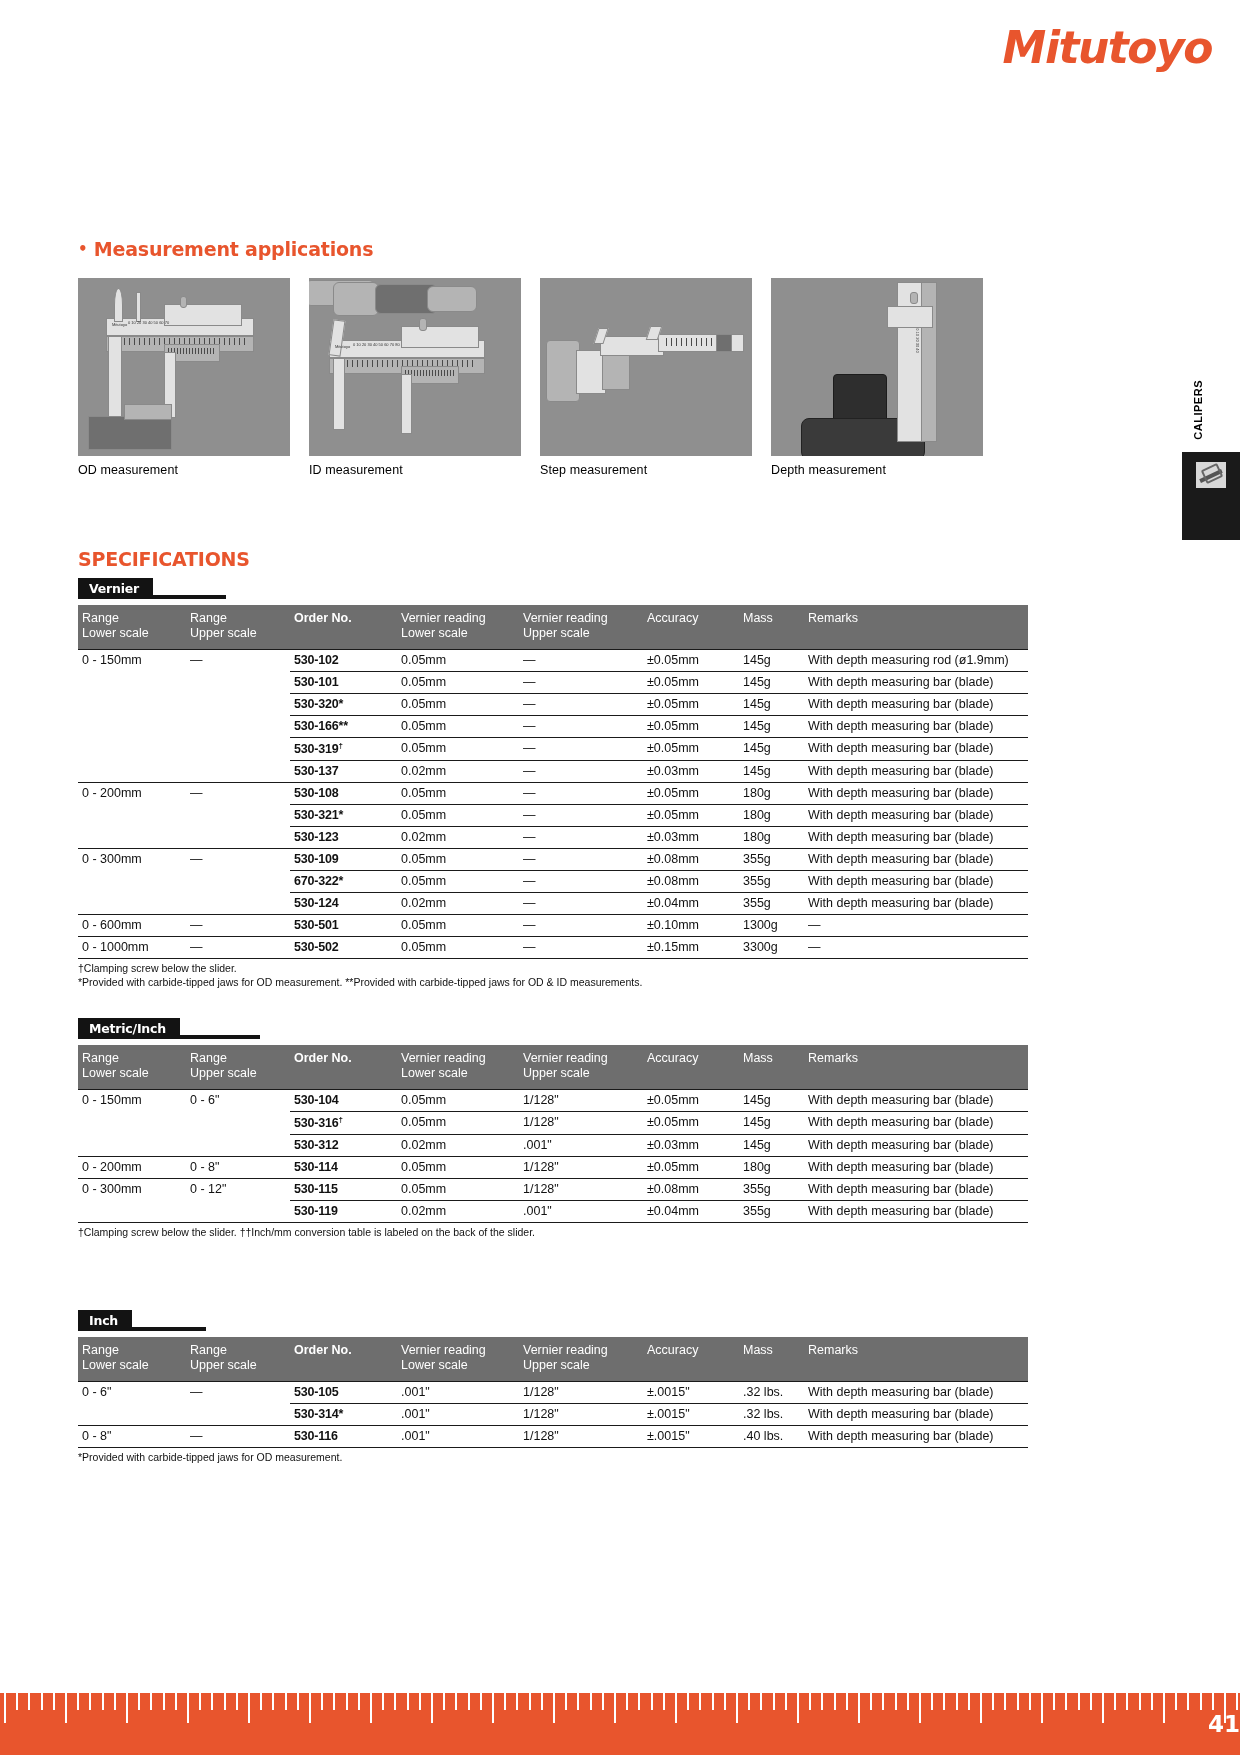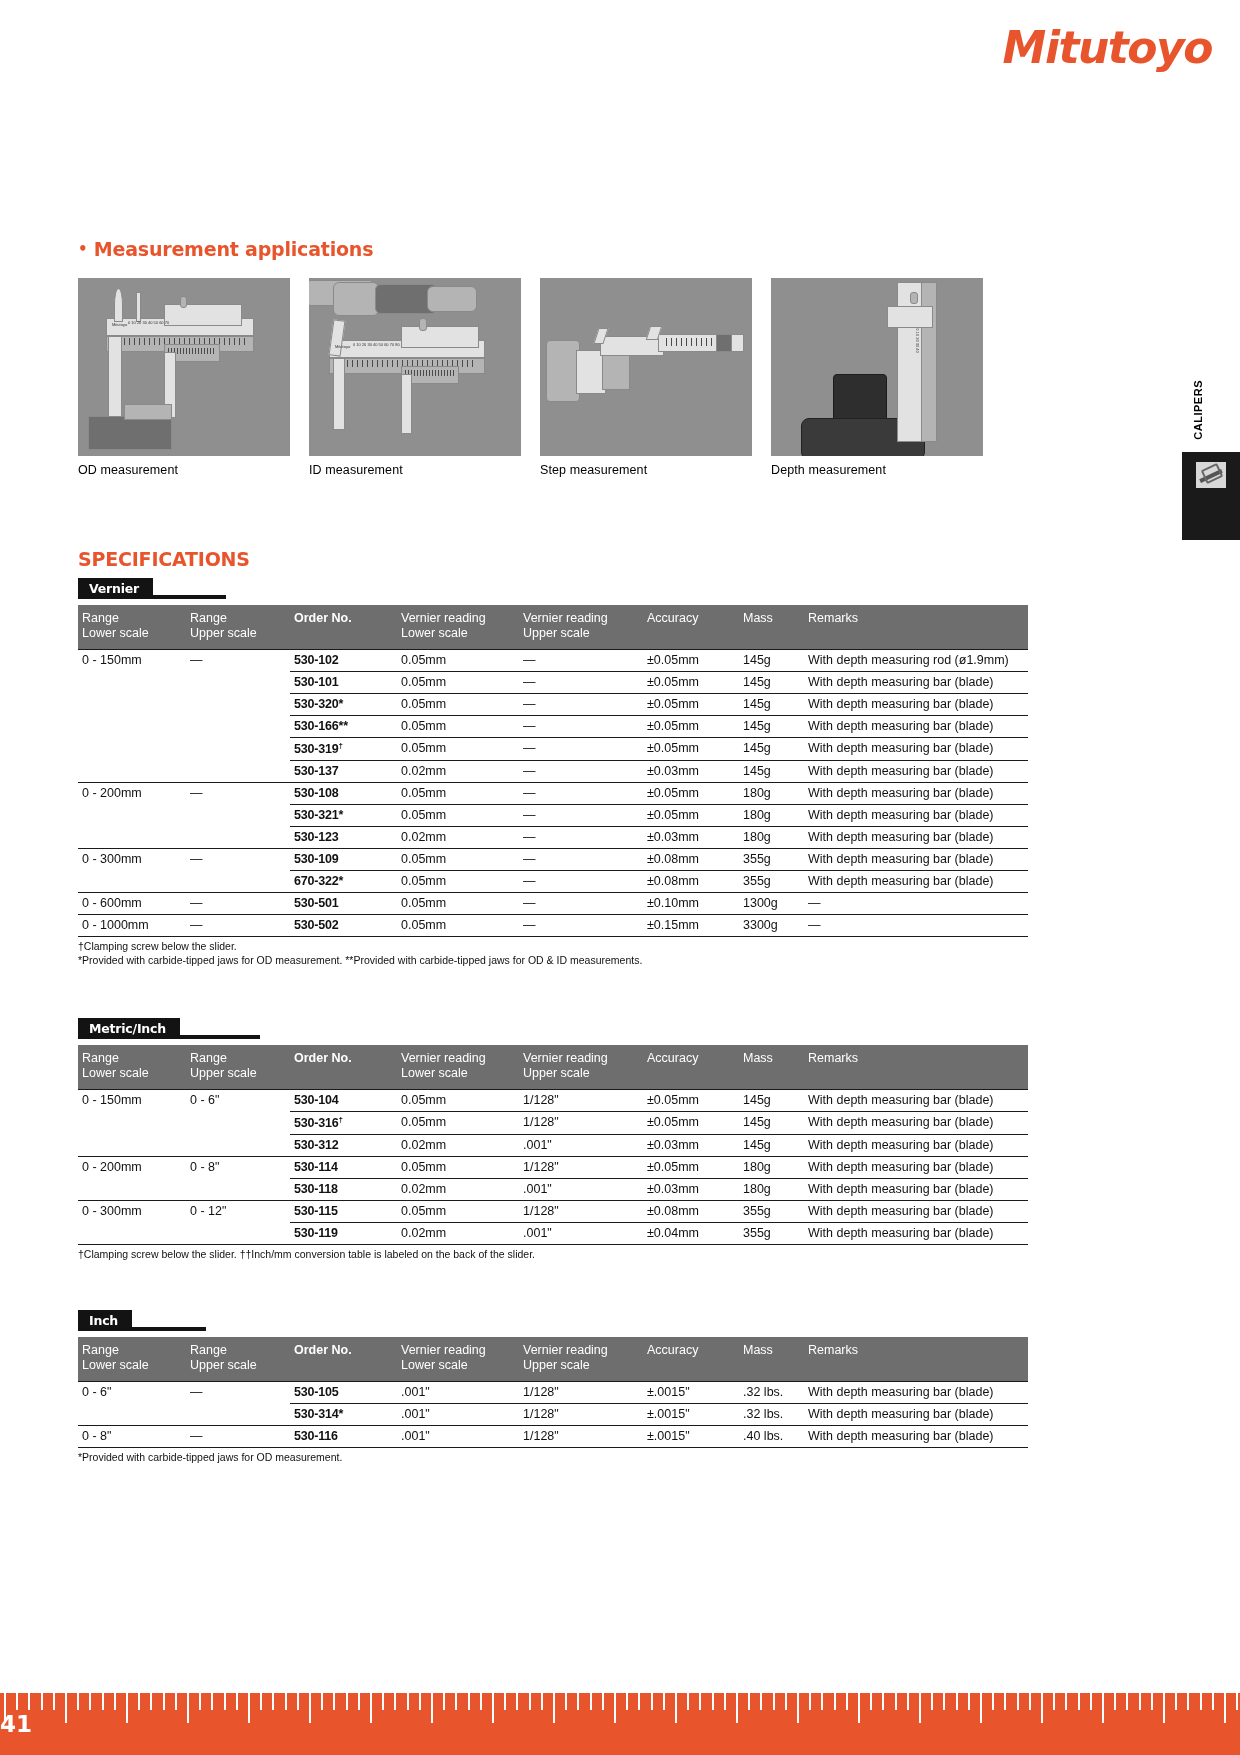--- a/index.html
+++ b/index.html
@@ -243,21 +243,21 @@
   .ftick {
     position: absolute;
     top: 0;
     width: 2px;
     background: #ffffff;
   }
   .page-num {
     position: absolute;
     left: 0; right: 0;
     top: 18px;
-    text-align: left;
+    text-align: right;
     color: #ffffff;
     font-size: 23px;
     font-weight: bold;
     font-family: "DejaVu Sans", sans-serif;
   }
 </style>
 </head>
 <body>
 
 <div class="brand-logo">Mitutoyo</div>
@@ -480,20 +480,30 @@
           <td class="rule">355g</td>
           <td class="rule">With depth measuring bar (blade)</td>
         </tr>
         <tr class="sub">
           <td class=""></td>
           <td class=""></td>
           <td class="order-no rule">670-322*</td>
           <td class="rule">0.05mm</td>
           <td class="rule">—</td>
           <td class="rule">±0.08mm</td>
+          <td class="rule">355g</td>
+          <td class="rule">With depth measuring bar (blade)</td>
+        </tr>
+        <tr class="sub">
+          <td class=""></td>
+          <td class=""></td>
+          <td class="order-no rule">530-124</td>
+          <td class="rule">0.02mm</td>
+          <td class="rule">—</td>
+          <td class="rule">±0.04mm</td>
           <td class="rule">355g</td>
           <td class="rule">With depth measuring bar (blade)</td>
         </tr>
         <tr class="group-start">
           <td class="rule">0 - 600mm</td>
           <td class="rule">—</td>
           <td class="order-no rule">530-501</td>
           <td class="rule">0.05mm</td>
           <td class="rule">—</td>
           <td class="rule">±0.10mm</td>
@@ -577,30 +587,20 @@
           <td class="rule">145g</td>
           <td class="rule">With depth measuring bar (blade)</td>
         </tr>
         <tr class="group-start">
           <td class="rule">0 - 200mm</td>
           <td class="rule">0 - 8"</td>
           <td class="order-no rule">530-114</td>
           <td class="rule">0.05mm</td>
           <td class="rule">1/128"</td>
           <td class="rule">±0.05mm</td>
-          <td class="rule">180g</td>
-          <td class="rule">With depth measuring bar (blade)</td>
-        </tr>
-        <tr class="sub">
-          <td class=""></td>
-          <td class=""></td>
-          <td class="order-no rule">530-118</td>
-          <td class="rule">0.02mm</td>
-          <td class="rule">.001"</td>
-          <td class="rule">±0.03mm</td>
           <td class="rule">180g</td>
           <td class="rule">With depth measuring bar (blade)</td>
         </tr>
         <tr class="group-start">
           <td class="rule">0 - 300mm</td>
           <td class="rule">0 - 12"</td>
           <td class="order-no rule">530-115</td>
           <td class="rule">0.05mm</td>
           <td class="rule">1/128"</td>
           <td class="rule">±0.08mm</td>

